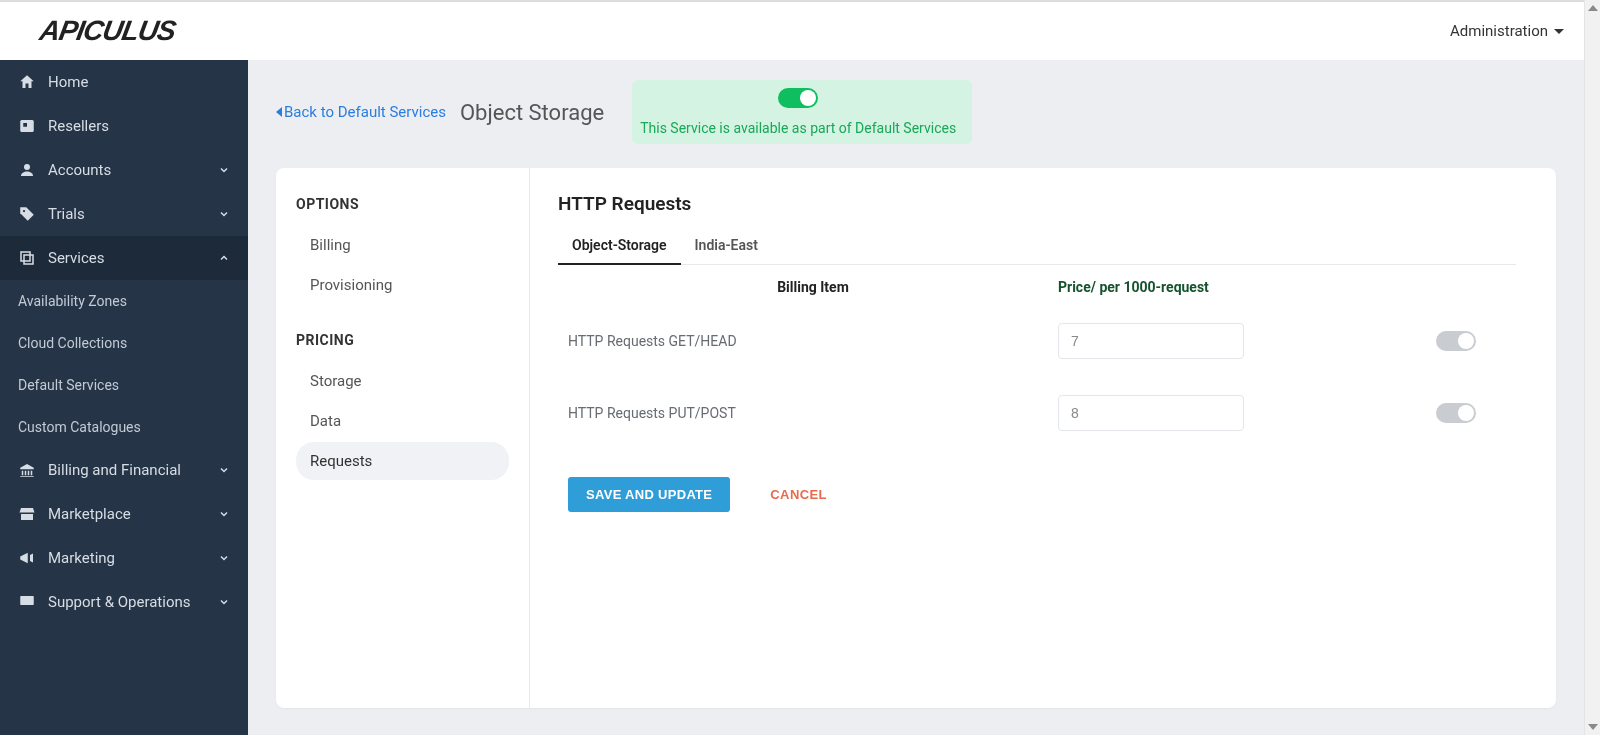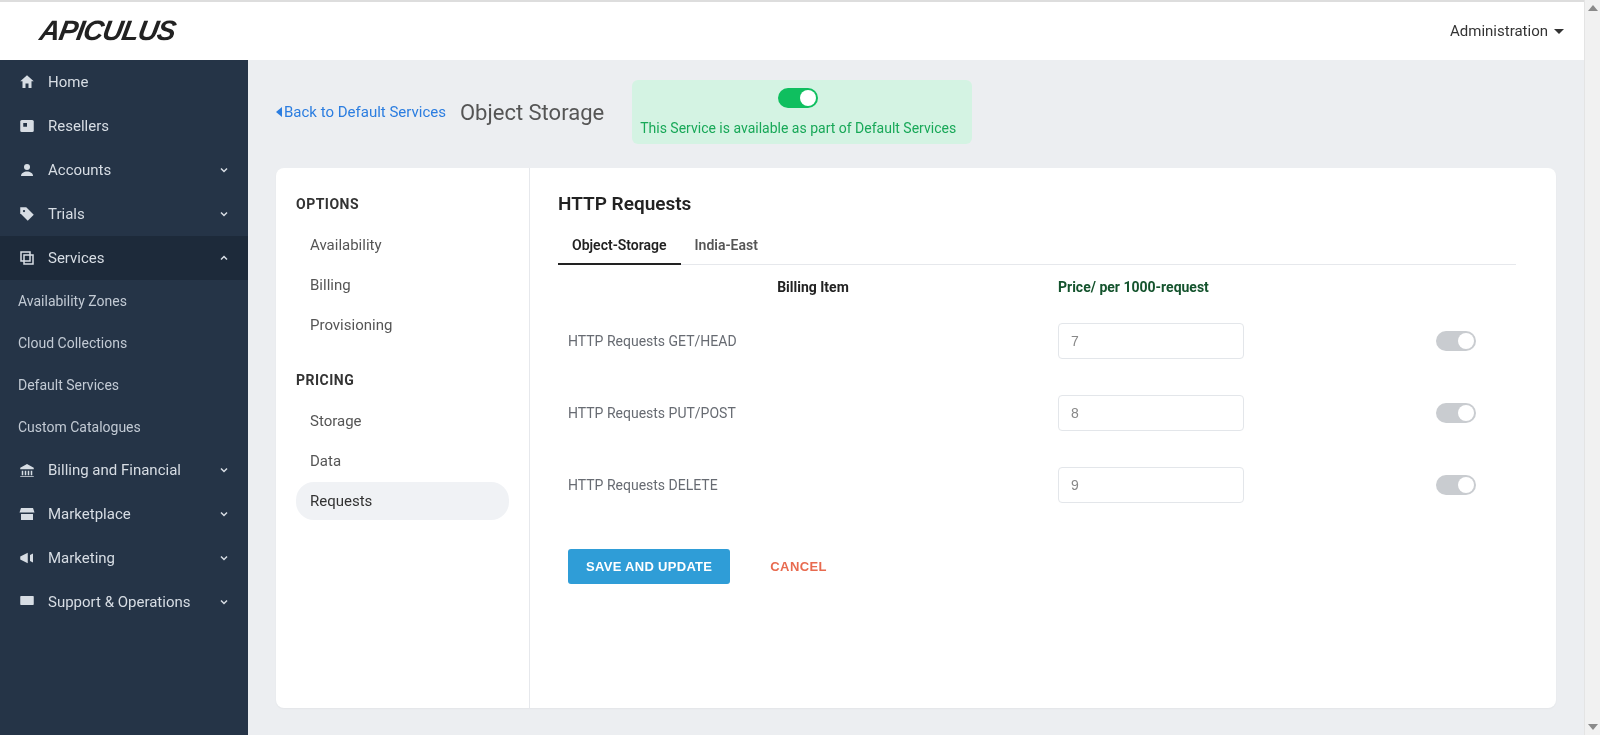--- a/index.html
+++ b/index.html
@@ -427,21 +427,20 @@
       <div class="toggle on">
           <div class="knob"></div>
         </div>
       <span class="availability-text">This Service is available as part of Default Services</span>
     </div>
   </div>
 
   <div class="panel">
     <div class="panel-left">
       <div class="opt-heading">OPTIONS</div>
-      <div class="opt-item">Availability</div>
       <div class="opt-item">Billing</div>
       <div class="opt-item">Provisioning</div>
       <div class="opt-heading opt-group2">PRICING</div>
       <div class="opt-item">Storage</div>
       <div class="opt-item">Data</div>
       <div class="opt-item active">Requests</div>
     </div>
 
     <div class="panel-right">
       <div class="section-title">HTTP Requests</div>
@@ -473,31 +472,20 @@
         <div class="cell-input">
           <input class="price-input" value="8" style="">
         </div>
         <div class="cell-toggle">
           <div class="toggle off">
               <div class="knob"></div>
             </div>
         </div>
       </div>
 
-      <div class="row">
-        <div class="cell-label">HTTP Requests DELETE</div>
-        <div class="cell-input">
-          <input class="price-input" value="9" style="">
-        </div>
-        <div class="cell-toggle">
-          <div class="toggle off">
-              <div class="knob"></div>
-            </div>
-        </div>
-      </div>
 
       <div class="actions">
         <button class="btn-primary">SAVE AND UPDATE</button>
         <button class="btn-cancel">CANCEL</button>
       </div>
     </div>
   </div>
 </div>
 
 <div class="scrollbar-v">

